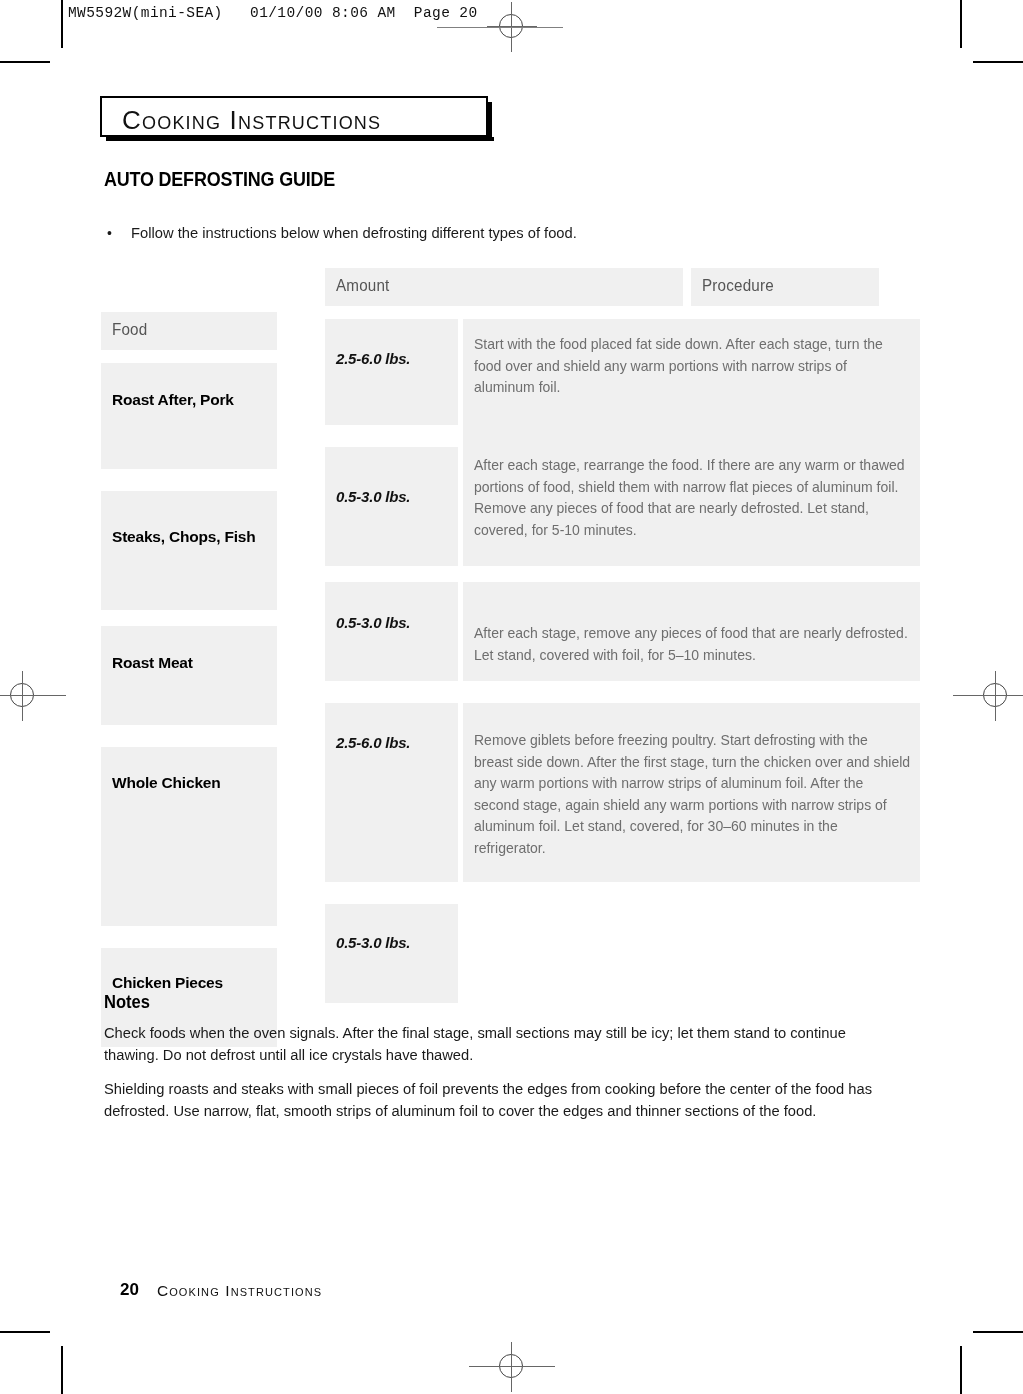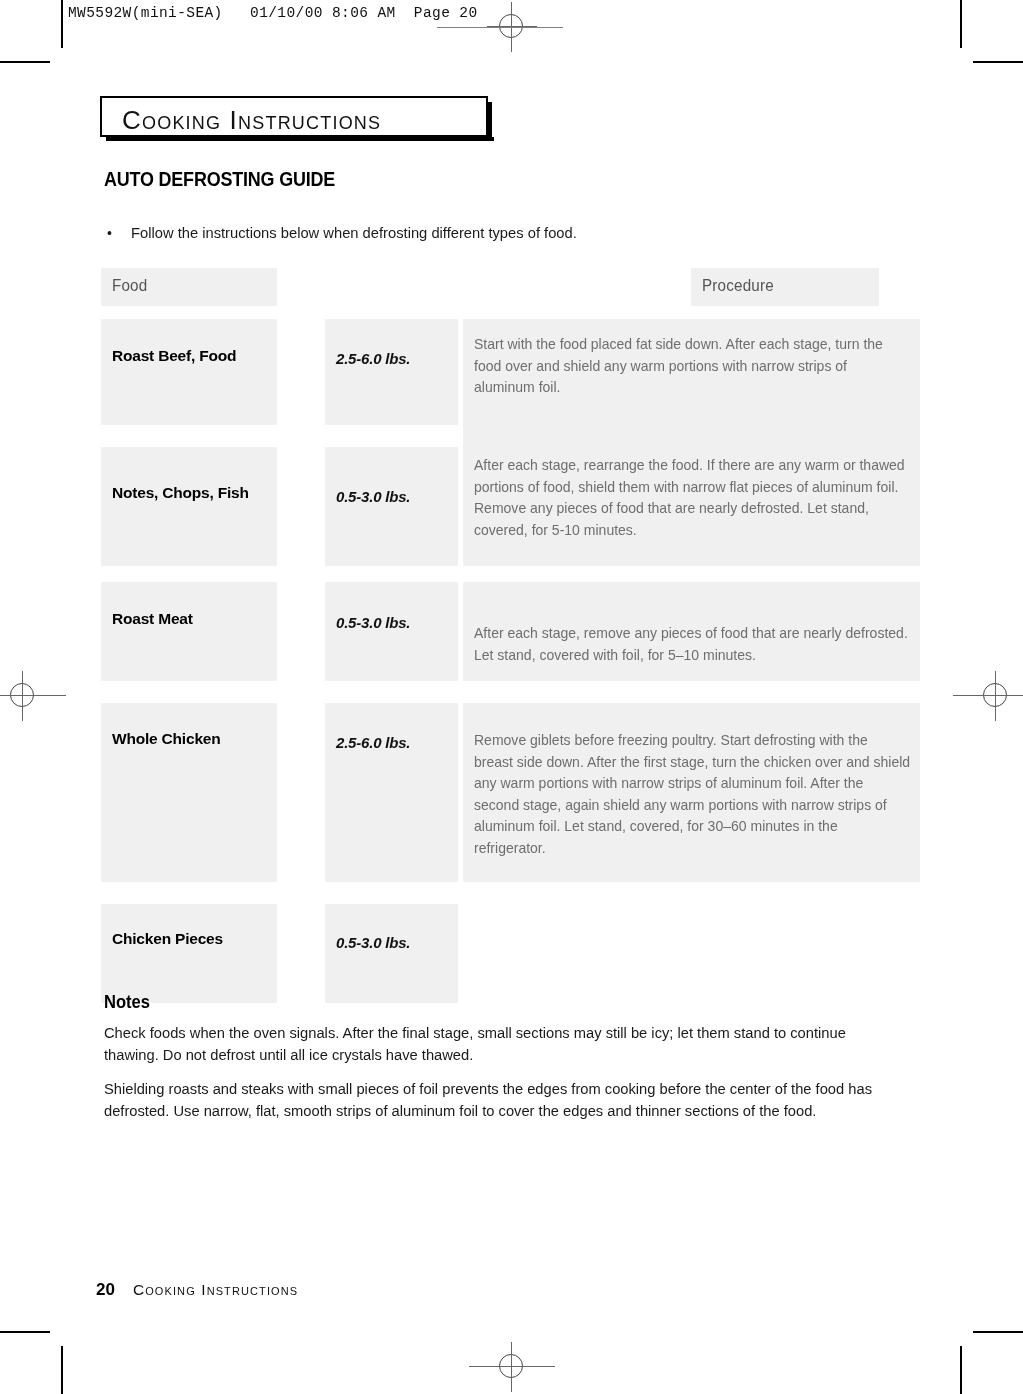--- a/index.html
+++ b/index.html
@@ -164,21 +164,21 @@
   }
   .trow {
     position: relative;
     width: 819px;
   }
   .cell {
     position: absolute;
     background: #f0f0f0;
     box-sizing: border-box;
   }
-  .c-food  { left: 0px;   width: 176px; }
+  .c-food  { left: 0px;   width: 176px; margin-top: 44px; }
   .c-amt   { left: 224px; width: 133px; }
   .c-proc  { left: 362px; width: 457px; }
 
   .cell-inner {
     position: absolute;
     left: 11px;
     right: 9px;
   }
 
   .hdr .cell { height: 38px; }
@@ -244,24 +244,24 @@
     color: #1a1a1a;
     transform: scaleX(0.955);
     transform-origin: left top;
   }
   .note-p1 { top: 1022px; }
   .note-p2 { top: 1078px; }
 
   
   .footer {
     position: absolute;
-    left: 96px;
+    left: 120px;
     top: 1280px;
     display: flex;
-    align-items: center;
+    align-items: flex-end;
   }
   .footer .pg {
     font-size: 17px;
     font-weight: bold;
     color: #000;
   }
   .footer .fttl {
     margin-left: 18px;
     font-size: 15.5px;
     font-variant: small-caps;
@@ -319,47 +319,50 @@
     <span class="dot">•</span>
     <span class="btext">Follow the instructions below when defrosting different types of food.</span>
   </div>
 
   <div class="tbl">
 
     <div class="trow hdr" style="height:38px;">
       <div class="cell c-food">
         <span class="hdr-label">Food</span>
       </div>
+      <div class="cell c-amt">
+        <span class="hdr-label">Amount</span>
+      </div>
       <div class="cell c-proc">
         <span class="hdr-label">Procedure</span>
       </div>
     </div>
 
     <div class="trow" style="height:120px; margin-top:13px;">
       <div class="cell c-food" style="height:106px;">
         <div class="cell-inner" style="top:28px;">
-          <span class="food-label">Roast Beef, Food</span>
+          <span class="food-label">Roast After, Pork</span>
         </div>
       </div>
       <div class="cell c-amt" style="height:106px;">
         <div class="cell-inner" style="top:31px;">
           <span class="amt-label">2.5-6.0 lbs.</span>
         </div>
       </div>
       <div class="cell c-proc" style="height:136px;">
         <div class="cell-inner" style="top:15px;">
           <div class="proc-text">Start with the food placed fat side down. After each stage, turn the food over and shield any warm portions with narrow strips of aluminum foil.</div>
         </div>
       </div>
     </div>
 
     <div class="trow" style="height:127px; margin-top:8px;">
       <div class="cell c-food" style="height:119px;">
         <div class="cell-inner" style="top:37px;">
-          <span class="food-label">Notes, Chops, Fish</span>
+          <span class="food-label">Steaks, Chops, Fish</span>
         </div>
       </div>
       <div class="cell c-amt" style="height:119px;">
         <div class="cell-inner" style="top:41px;">
           <span class="amt-label">0.5-3.0 lbs.</span>
         </div>
       </div>
       <div class="cell c-proc" style="height:119px;">
         <div class="cell-inner" style="top:8px;">
           <div class="proc-text">After each stage, rearrange the food. If there are any warm or thawed portions of food, shield them with narrow flat pieces of aluminum foil. Remove any pieces of food that are nearly defrosted. Let stand, covered, for 5-10 minutes.</div>

